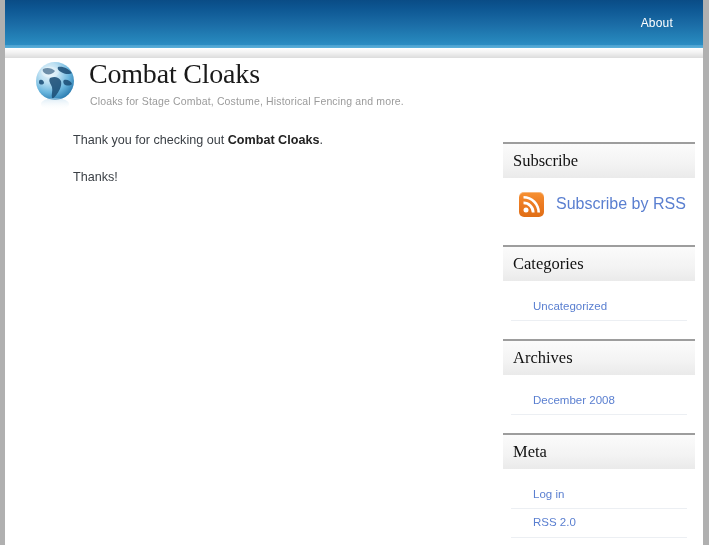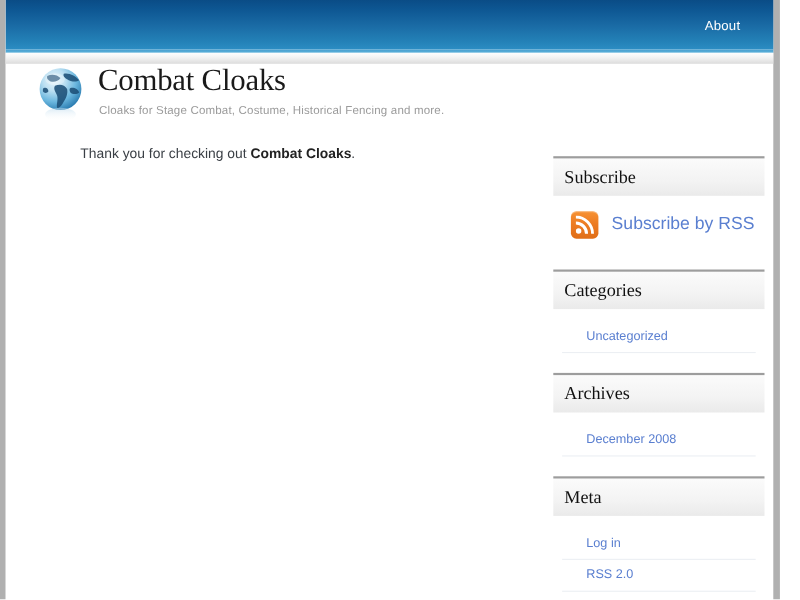--- a/index.html
+++ b/index.html
@@ -228,20 +228,21 @@
     <div class="titlewrap">
       <h1 class="site-title">Combat Cloaks</h1>
       <div class="site-tagline">Cloaks for Stage Combat, Costume, Historical Fencing and more.</div>
     </div>
   </div>
 
   <div class="content">
     <p>
       <span>Thank you for checking out </span><strong>Combat Cloaks</strong><span>.</span>
     </p>
+    <p>Thanks!</p>
   </div>
 
   <div class="sidebar">
 
     <div class="widget">
       <h2 class="widget-title">Subscribe</h2>
       <div class="rss-row">
         <span class="rss-icon">
           <svg width="17" height="17" viewBox="0 0 17 17" xmlns="http://www.w3.org/2000/svg">
             <circle cx="3" cy="14" r="2.5" fill="#ffffff"></circle>

